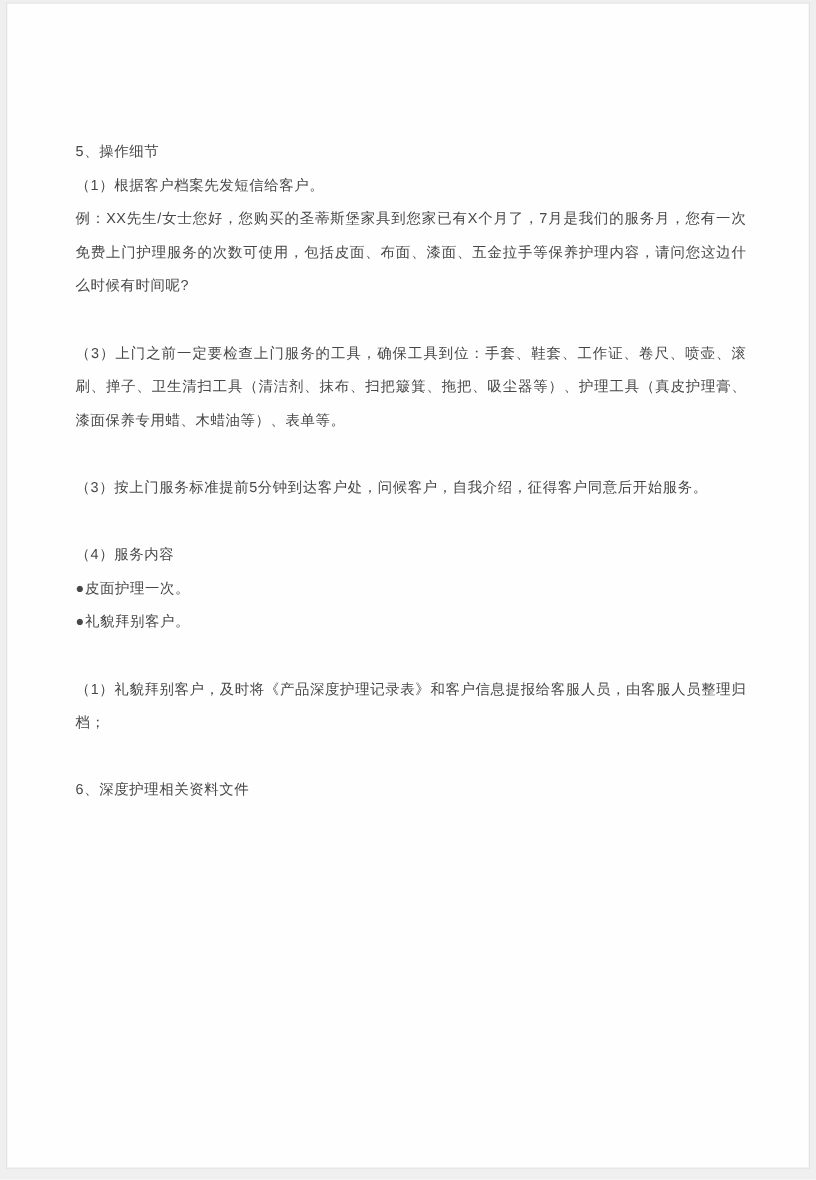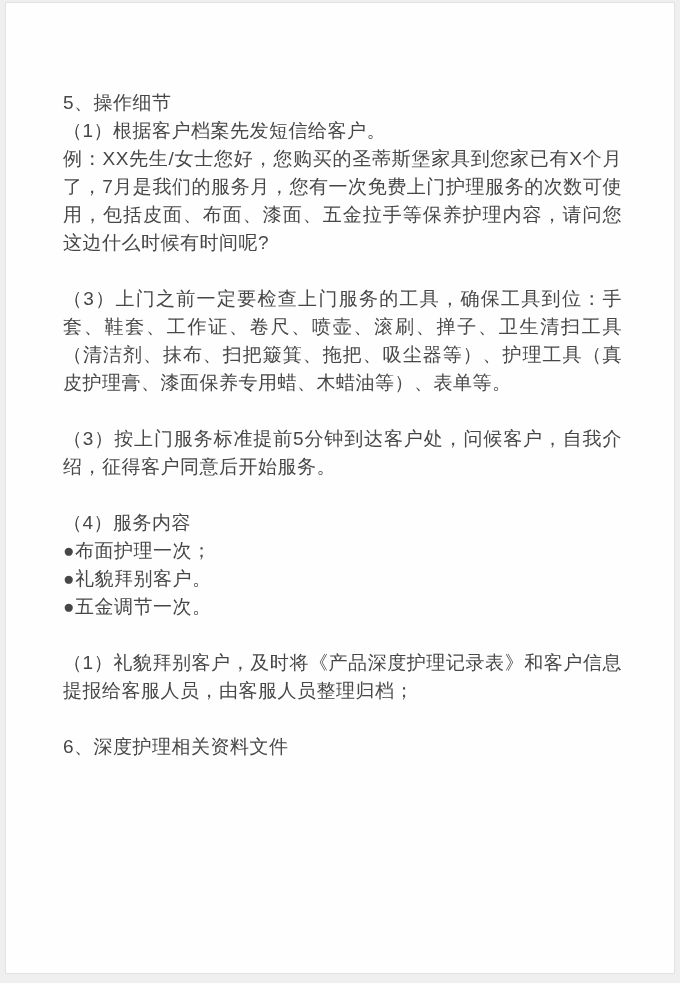--- a/index.html
+++ b/index.html
@@ -19,23 +19,23 @@
   .sheet{
     position:absolute;
     left:5px;top:2px;
     width:670px;height:972px;
     box-sizing:border-box;
     background:var(--page-background);
     border:1px solid var(--page-border);
   }
   .content{
     box-sizing:border-box;
-    padding:86px 52px 0 57px;
+    padding:109px 52px 0 57px;
     color:var(--text-color);
-    font-size:19px;
+    font-size:12px;
     line-height:28px;
     letter-spacing:0.5px;
     text-align:justify;
   }
   .para{margin:28px 0 0 0;}
   .para.first{margin-top:0;}
   .line{display:block;}
 </style>
 </head>
 <body>
@@ -48,23 +48,22 @@
       <span class="line">（1）根据客户档案先发短信给客户。</span>
       <span class="line">例：XX先生/女士您好，您购买的圣蒂斯堡家具到您家已有X个月了，7月是我们的服务月，您有一次免费上门护理服务的次数可使用，包括皮面、布面、漆面、五金拉手等保养护理内容，请问您这边什么时候有时间呢?</span>
     </div>
 
     <div class="para">（3）上门之前一定要检查上门服务的工具，确保工具到位：手套、鞋套、工作证、卷尺、喷壶、滚刷、掸子、卫生清扫工具（清洁剂、抹布、扫把簸箕、拖把、吸尘器等）、护理工具（真皮护理膏、漆面保养专用蜡、木蜡油等）、表单等。</div>
 
     <div class="para">（3）按上门服务标准提前5分钟到达客户处，问候客户，自我介绍，征得客户同意后开始服务。</div>
 
     <div class="para">
       <span class="line">（4）服务内容</span>
-      <span class="line">●布面护理一次；</span>
+      <span class="line">●皮面护理一次。</span>
       <span class="line">●礼貌拜别客户。</span>
-      <span class="line">●五金调节一次。</span>
     </div>
 
 
     <div class="para">（1）礼貌拜别客户，及时将《产品深度护理记录表》和客户信息提报给客服人员，由客服人员整理归档；</div>
 
     <div class="para">6、深度护理相关资料文件</div>
 
   </div>
 </div>
 

